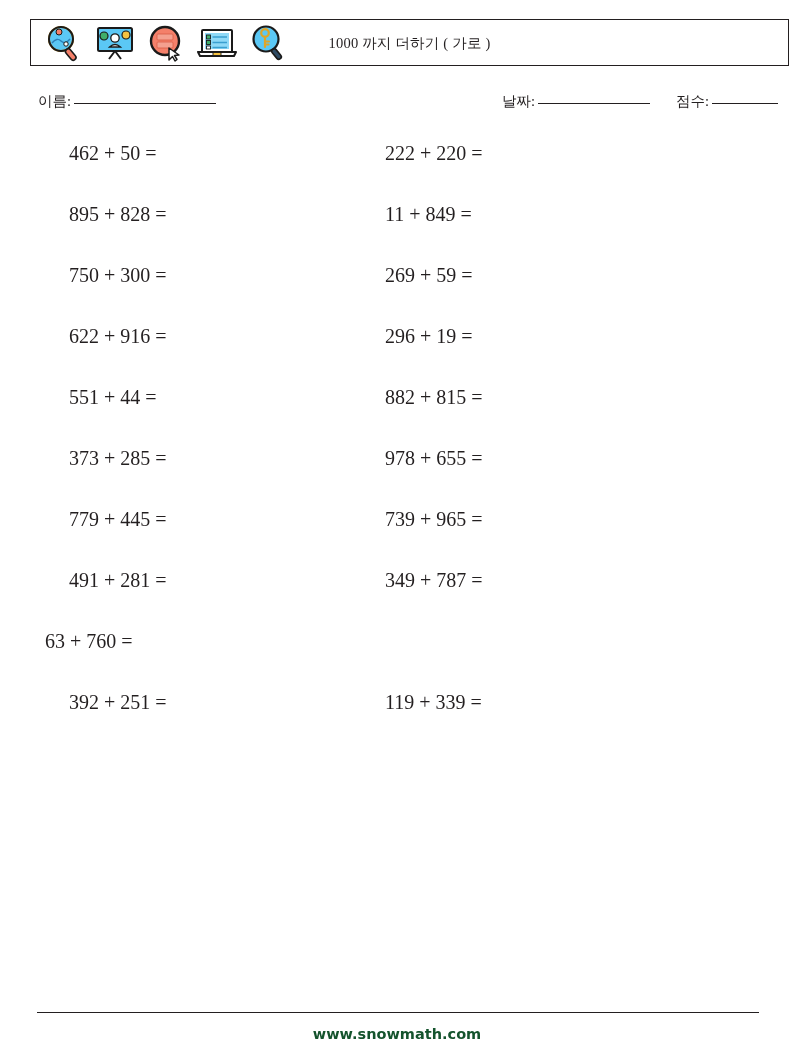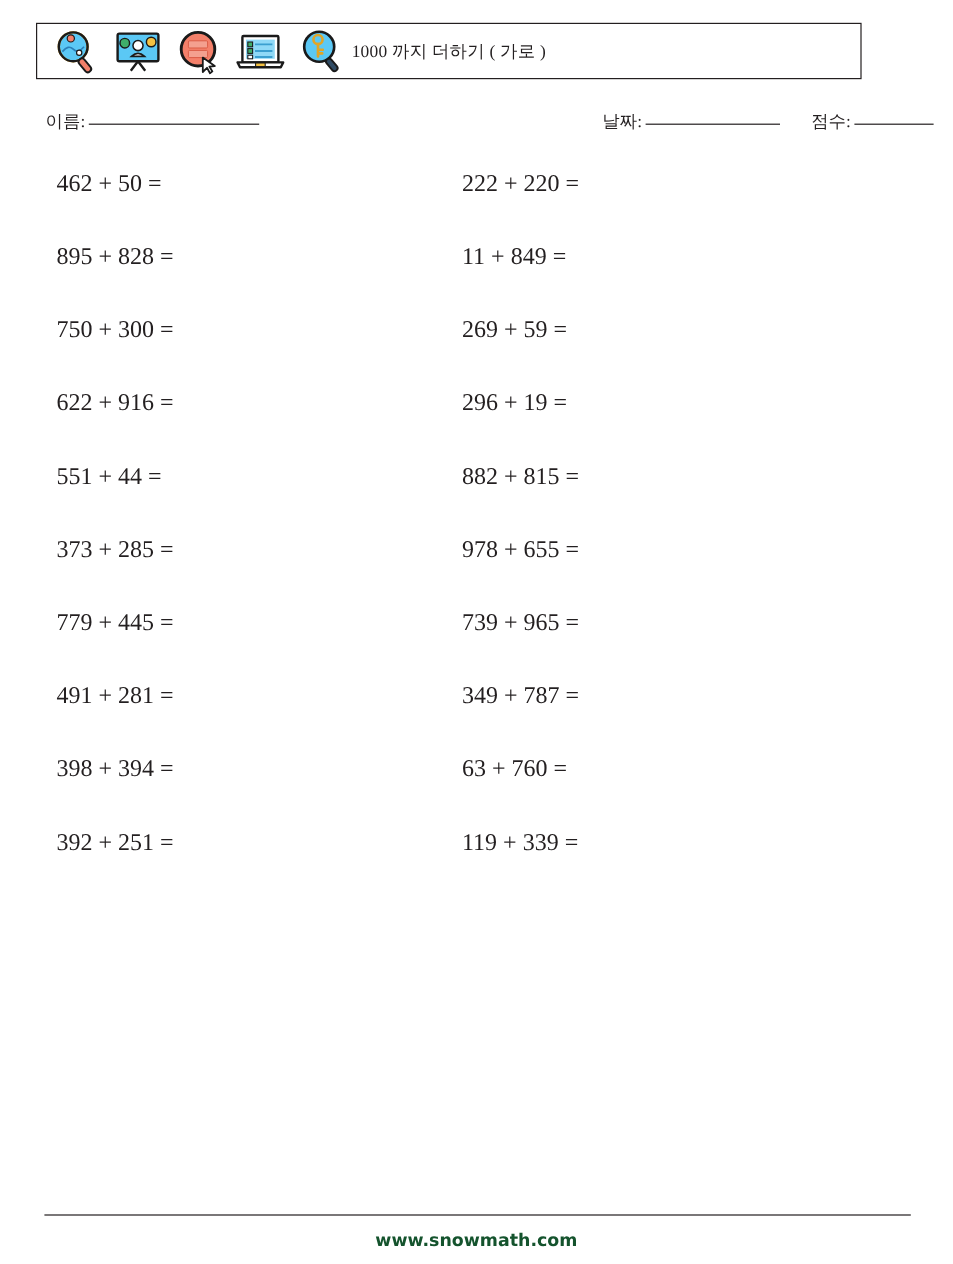--- a/index.html
+++ b/index.html
@@ -14,21 +14,21 @@
     font-family: "Liberation Serif", "DejaVu Serif", serif;
     color: #231f20;
     overflow: hidden;
   }
 
   
   .header-bar {
     position: absolute;
     left: 30px;
     top: 19px;
-    width: 688px;
+    width: 759px;
     height: 47px;
     border: 1px solid #231f20;
     box-sizing: border-box;
     display: flex;
     align-items: center;
   }
   .icon-strip {
     display: flex;
     align-items: center;
     gap: 9px;
@@ -97,21 +97,21 @@
   .prob-row {
     display: flex;
     height: 61px;
     align-items: flex-start;
   }
   .prob-cell {
     font-size: 20px;
     line-height: 26px;
     white-space: nowrap;
   }
-  .prob-cell.col-left  { width: 340px; padding-left: 47px; box-sizing: border-box; }
+  .prob-cell.col-left  { width: 340px; padding-left: 69px; box-sizing: border-box; }
   .prob-cell.col-right { width: 340px; padding-left: 8px; box-sizing: border-box; }
   .spacer-col { width: 37px; }
 
   
   .footer-rule {
     position: absolute;
     left: 37px;
     top: 1012px;
     width: 722px;
     height: 0;
@@ -237,21 +237,20 @@
     <div class="prob-cell col-right">739 + 965 =</div>
   </div>
 
   <div class="prob-row">
     <div class="prob-cell col-left">491 + 281 =</div>
     <div class="spacer-col"></div>
     <div class="prob-cell col-right">349 + 787 =</div>
   </div>
 
   <div class="prob-row">
-    <div class="prob-cell col-left">398 + 394 =</div>
     <div class="spacer-col"></div>
     <div class="prob-cell col-right">63 + 760 =</div>
   </div>
 
   <div class="prob-row">
     <div class="prob-cell col-left">392 + 251 =</div>
     <div class="spacer-col"></div>
     <div class="prob-cell col-right">119 + 339 =</div>
   </div>
 

